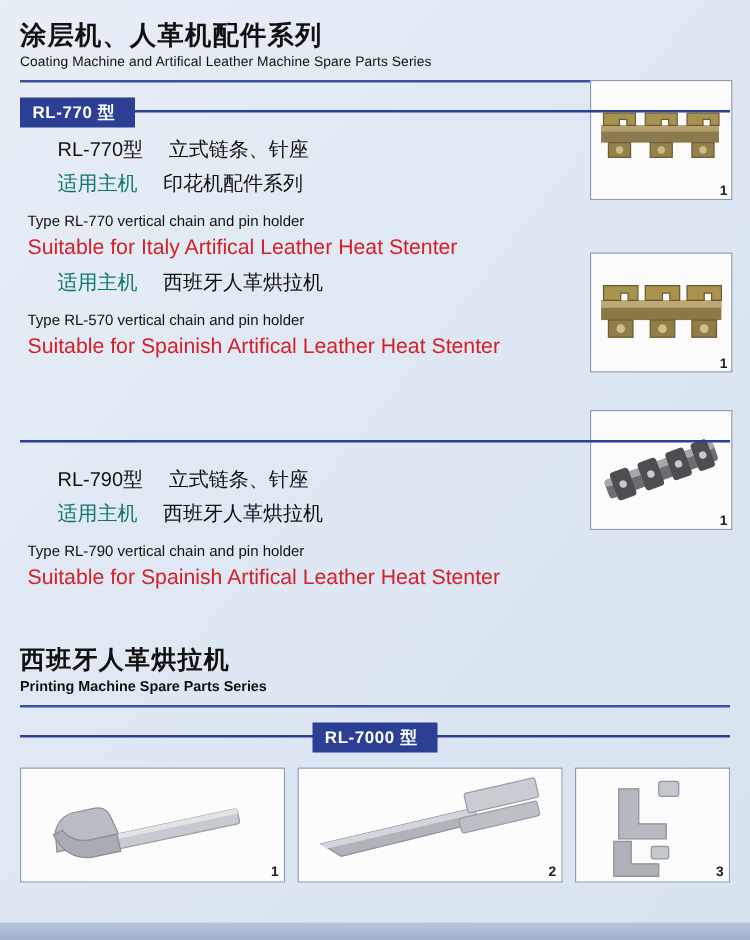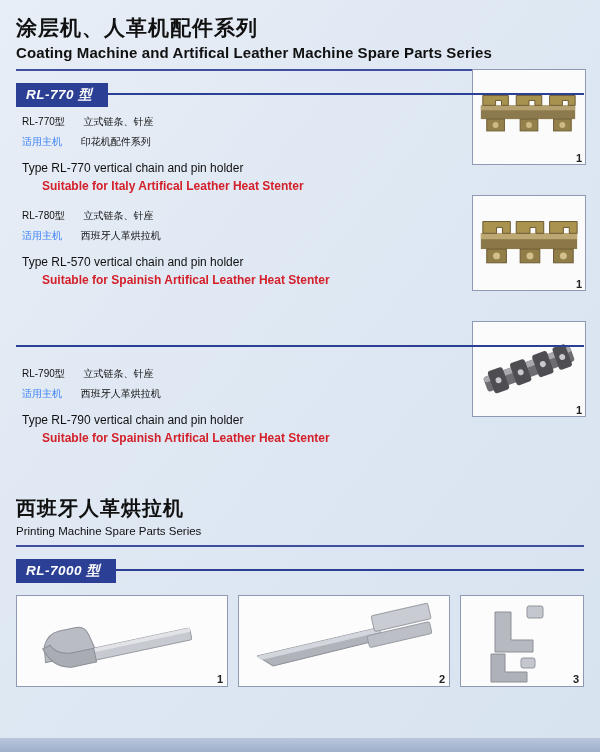--- a/index.html
+++ b/index.html
@@ -26,39 +26,38 @@
   
   .main-title {
     font-size: 21px;
     font-weight: bold;
     color: #111;
     letter-spacing: 1px;
     padding-top: 14px;
     margin: 0 0 2px 2px;
   }
   .main-subtitle {
-    font-size: 15px;
-    font-weight: bold;
+    font-size: 11px;
+    font-weight: normal;
     color: #111;
     margin: 0 0 0 2px;
     letter-spacing: 0.1px;
   }
   .rule {
     height: 2px;
     background: #3f4f9d;
     margin: 8px 2px 12px 2px;
   }
   .rule.thin { height: 2px; }
 
   
   .banner-wrap {
     position: relative;
     height: 22px;
     margin: 0 2px 10px 2px;
-    font-style: italic;
   }
   .banner {
     display: inline-block;
     background: #2b3f94;
     color: #fff;
     font-size: 13.5px;
     font-weight: bold;
     padding: 3px 16px 3px 10px;
     letter-spacing: 0.5px;
     position: relative;
@@ -79,40 +78,40 @@
     position: relative;
     min-height: 118px;
     margin-bottom: 8px;
   }
   .desc {
     width: 420px;
     padding-left: 8px;
     box-sizing: border-box;
   }
   .line-cn {
-    font-size: 10px;
+    font-size: 16px;
     color: #111;
     margin-bottom: 6px;
     white-space: nowrap;
+    margin-left: 24px;
   }
   .line-cn .seg { margin-right: 16px; }
   .line-cn .red {
-    color: #3b82f6;
+    color: #0f766e;
   }
   .line-en {
     font-size: 12px;
     color: #111;
     margin-top: 12px;
     margin-bottom: 4px;
   }
   .line-en-red {
-    font-size: 12px;
-    font-weight: bold;
+    font-size: 17px;
+    font-weight: normal;
     color: #d4202a;
-    margin-left: 20px;
   }
 
   
   .photo {
     position: absolute;
     right: 0;
     top: -14px;
     width: 114px;
     height: 96px;
     background: #fdfdfd;
@@ -136,21 +135,21 @@
   
   .section2-title {
     font-size: 20px;
     font-weight: bold;
     color: #111;
     letter-spacing: 1px;
     margin: 0 0 3px 2px;
   }
   .section2-sub {
     font-size: 11.5px;
-    font-weight: normal;
+    font-weight: bold;
     color: #111;
     margin: 0 0 0 2px;
   }
 
   .gallery {
     display: flex;
     gap: 10px;
     margin: 0 2px;
   }
   .gal-box {
@@ -227,24 +226,20 @@
             <circle cx="85" cy="30" r="3"></circle>
           </g>
         </g>
       </svg>
       <span class="num">1</span>
     </div>
   </div>
 
   <div class="product">
     <div class="desc">
-      <div class="line-cn">
-        <span class="seg">RL-780型</span>
-        <span class="seg">立式链条、针座</span>
-      </div>
       <div class="line-cn">
         <span class="seg red">适用主机</span>
         <span class="seg">西班牙人革烘拉机</span>
       </div>
       <div class="line-en">Type RL-570 vertical chain and pin holder</div>
       <div class="line-en-red">Suitable for Spainish Artifical Leather Heat Stenter</div>
     </div>
     <div class="photo">
       <svg class="inner" viewBox="0 0 114 96">
         <rect x="0" y="0" width="114" height="96" fill="#fbfbfb"></rect>
@@ -310,21 +305,21 @@
       </svg>
       <span class="num">1</span>
     </div>
   </div>
 
   <div style="height:34px"></div>
   <h2 class="section2-title">西班牙人革烘拉机</h2>
   <div class="section2-sub">Printing Machine Spare Parts Series</div>
   <div class="rule thin"></div>
 
-  <div class="banner-wrap" style="margin-bottom:14px;">
+  <div class="banner-wrap" style="margin-bottom:14px;text-align:center;">
     <div class="banner-line"></div>
     <span class="banner">RL-7000 型</span>
   </div>
 
   <div class="gallery">
     <div class="gal-box gal-1">
       <svg viewBox="0 0 212 92" width="212" height="92">
         <rect width="212" height="92" fill="#fcfcfc"></rect>
         <g transform="rotate(-12 106 46)">
           <path d="M28 34 q6 -12 18 -12 h16 q10 0 12 10 l4 18 h-52 z" fill="#b9bcc2" stroke="#8e9199" stroke-width="1"></path>

